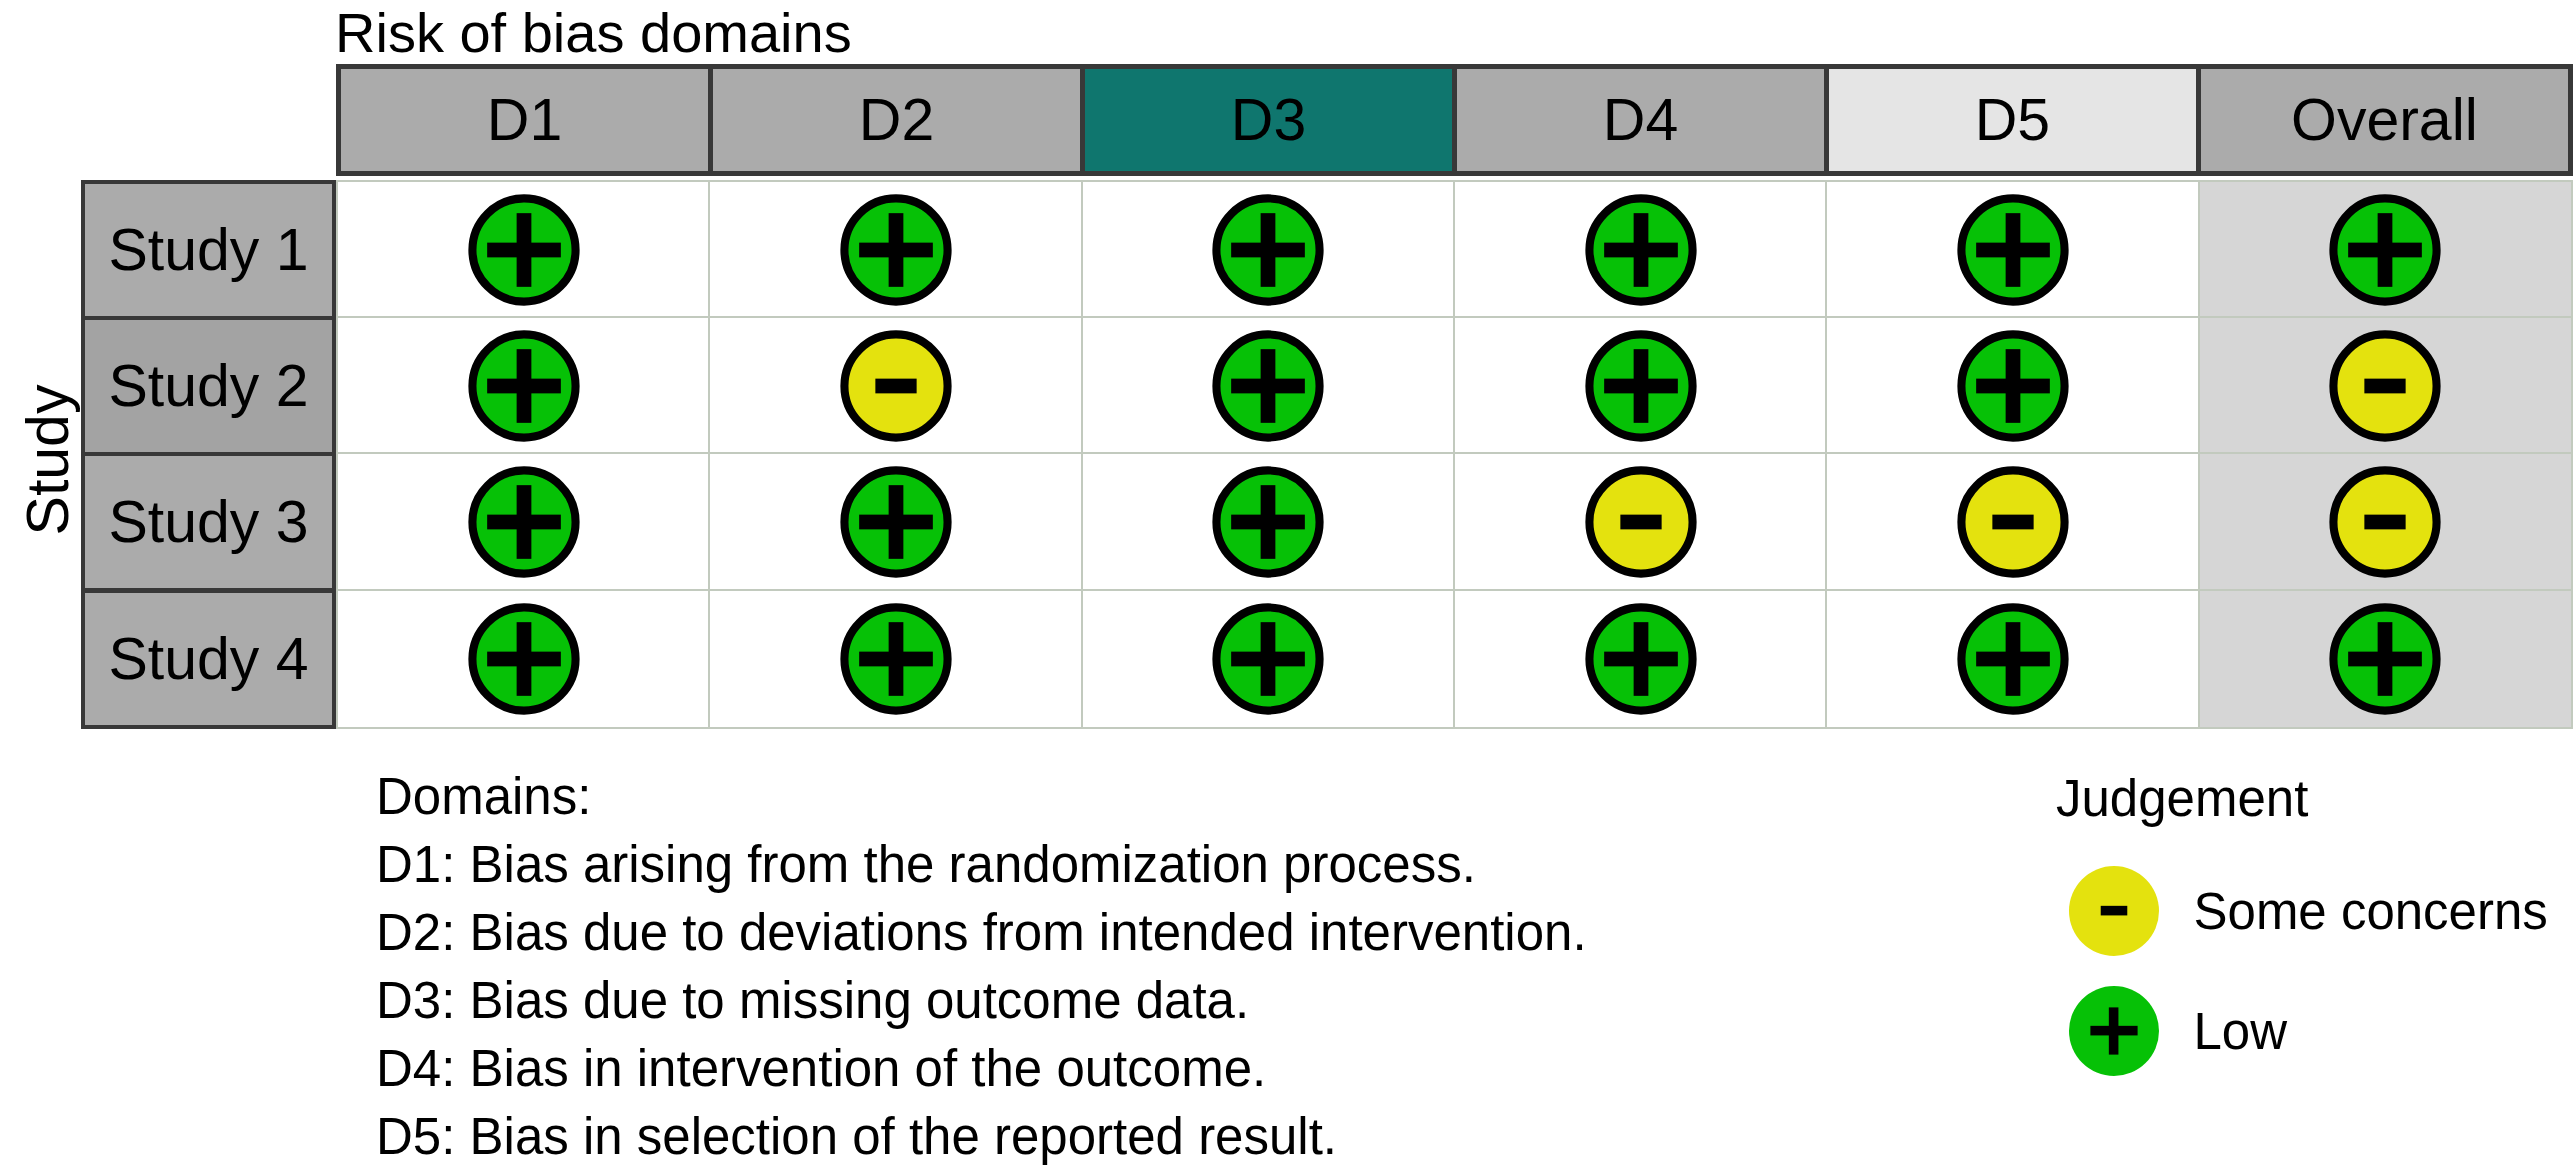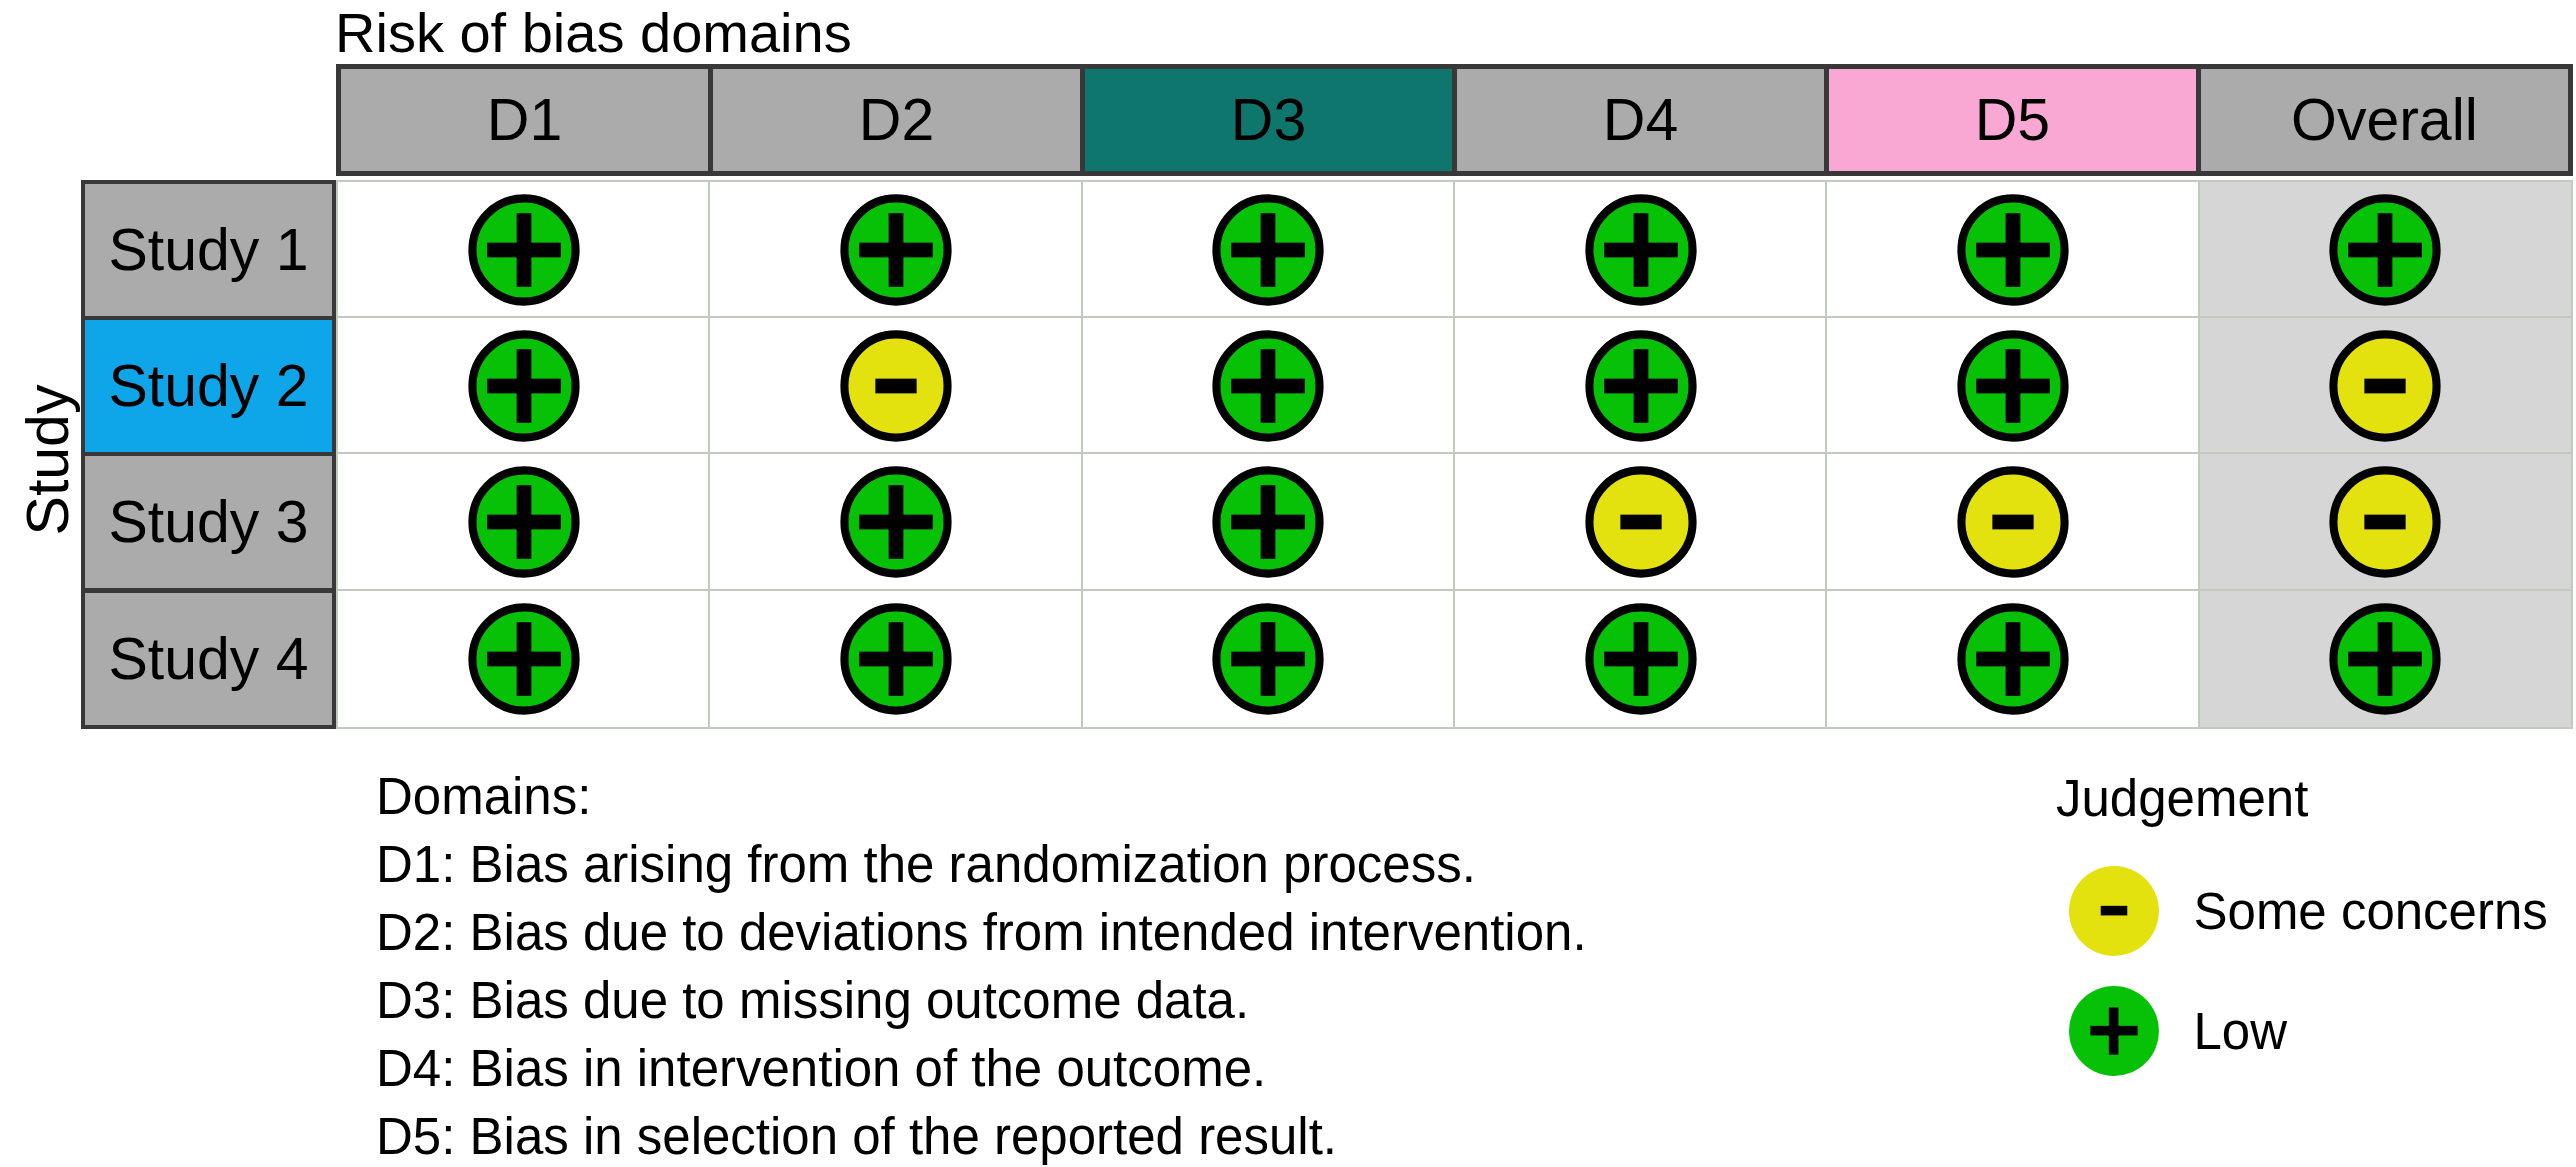--- a/index.html
+++ b/index.html
@@ -64,21 +64,21 @@
   <div class="figure-title">Risk of bias domains</div>
 
   <div class="study-axis-label">Study</div>
 
   <div class="rob-table">
     <div class="thead">
         <div class="hcell" style="background: rgb(171, 171, 171); border-color: rgb(56, 56, 56);">D1</div>
         <div class="hcell" style="background: rgb(171, 171, 171); border-color: rgb(56, 56, 56);">D2</div>
         <div class="hcell" style="background: #0f766e; border-color: rgb(56, 56, 56);">D3</div>
         <div class="hcell" style="background: rgb(171, 171, 171); border-color: rgb(56, 56, 56);">D4</div>
-        <div class="hcell" style="background: #f9a8d4; border-color: rgb(56, 56, 56);">D5</div>
+        <div class="hcell" style="background: #e5e5e5; border-color: rgb(56, 56, 56);">D5</div>
         <div class="hcell" style="background: rgb(171, 171, 171); border-color: rgb(56, 56, 56);">Overall</div>
       </div>
     <div id="tbody">
         <div class="brow">
           <div class="label-cell" style="background: rgb(171, 171, 171); border-color: rgb(56, 56, 56);">Study 1</div>
           <div class="dcell" style="border-color: rgb(194, 202, 190);">
             <svg width="112" height="112" viewBox="0 0 152 152">
               <circle cx="76" cy="76" r="70" fill="#06c106" stroke="#000" stroke-width="11"></circle>
               <rect x="26" y="66" width="100" height="20" fill="#000000"></rect>
               <rect x="66" y="26" width="20" height="100" fill="#000000"></rect>
@@ -114,21 +114,21 @@
           </div>
           <div class="dcell overall" style="border-color: rgb(194, 202, 190); background: rgb(214, 214, 214);">
             <svg width="112" height="112" viewBox="0 0 152 152">
               <circle cx="76" cy="76" r="70" fill="#06c106" stroke="#000" stroke-width="11"></circle>
               <rect x="26" y="66" width="100" height="20" fill="#000000"></rect>
               <rect x="66" y="26" width="20" height="100" fill="#000000"></rect>
             </svg>
           </div>
         </div>
         <div class="brow">
-          <div class="label-cell" style="background: #0ea5e9; border-color: rgb(56, 56, 56);">Study 2</div>
+          <div class="label-cell" style="background: #a3a3a3; border-color: rgb(56, 56, 56);">Study 2</div>
           <div class="dcell" style="border-color: rgb(194, 202, 190);">
             <svg width="112" height="112" viewBox="0 0 152 152">
               <circle cx="76" cy="76" r="70" fill="#06c106" stroke="#000" stroke-width="11"></circle>
               <rect x="26" y="66" width="100" height="20" fill="#000000"></rect>
               <rect x="66" y="26" width="20" height="100" fill="#000000"></rect>
             </svg>
           </div>
           <div class="dcell" style="border-color: rgb(194, 202, 190);">
             <svg width="112" height="112" viewBox="0 0 152 152">
               <circle cx="76" cy="76" r="70" fill="#e4e20e" stroke="#000" stroke-width="11"></circle>

